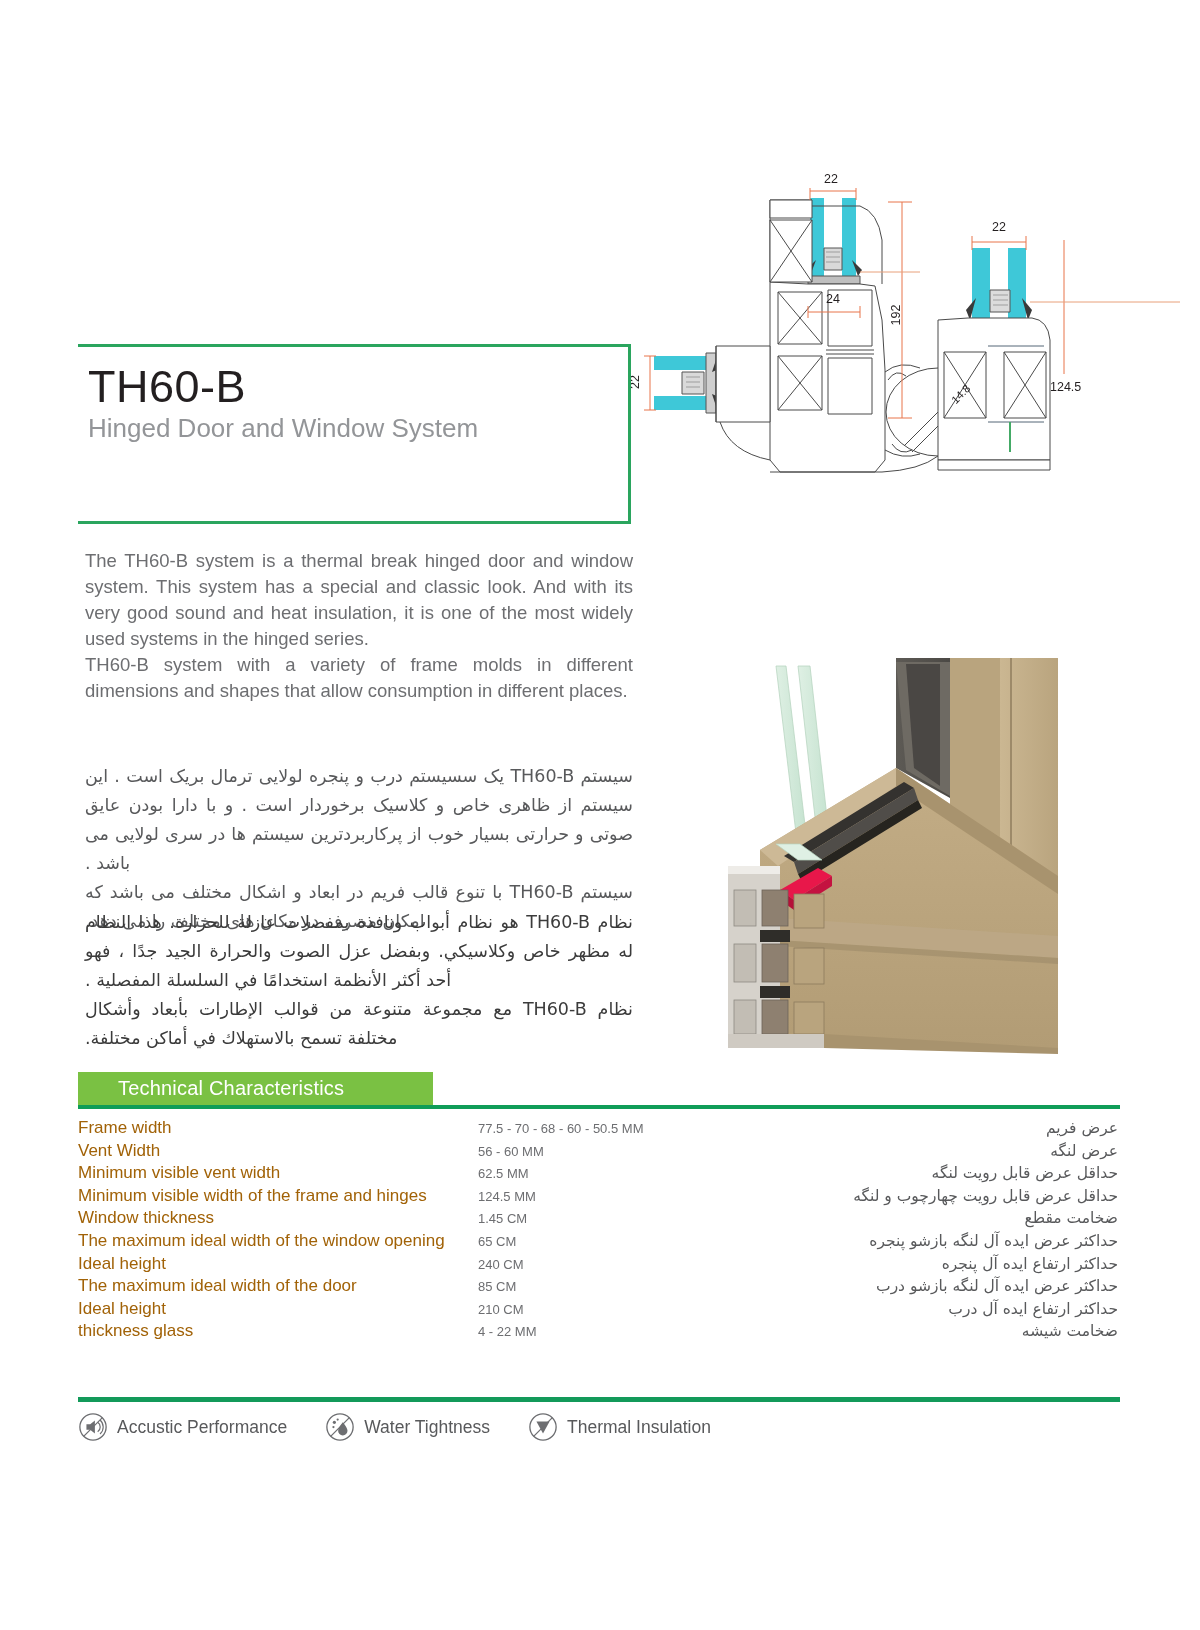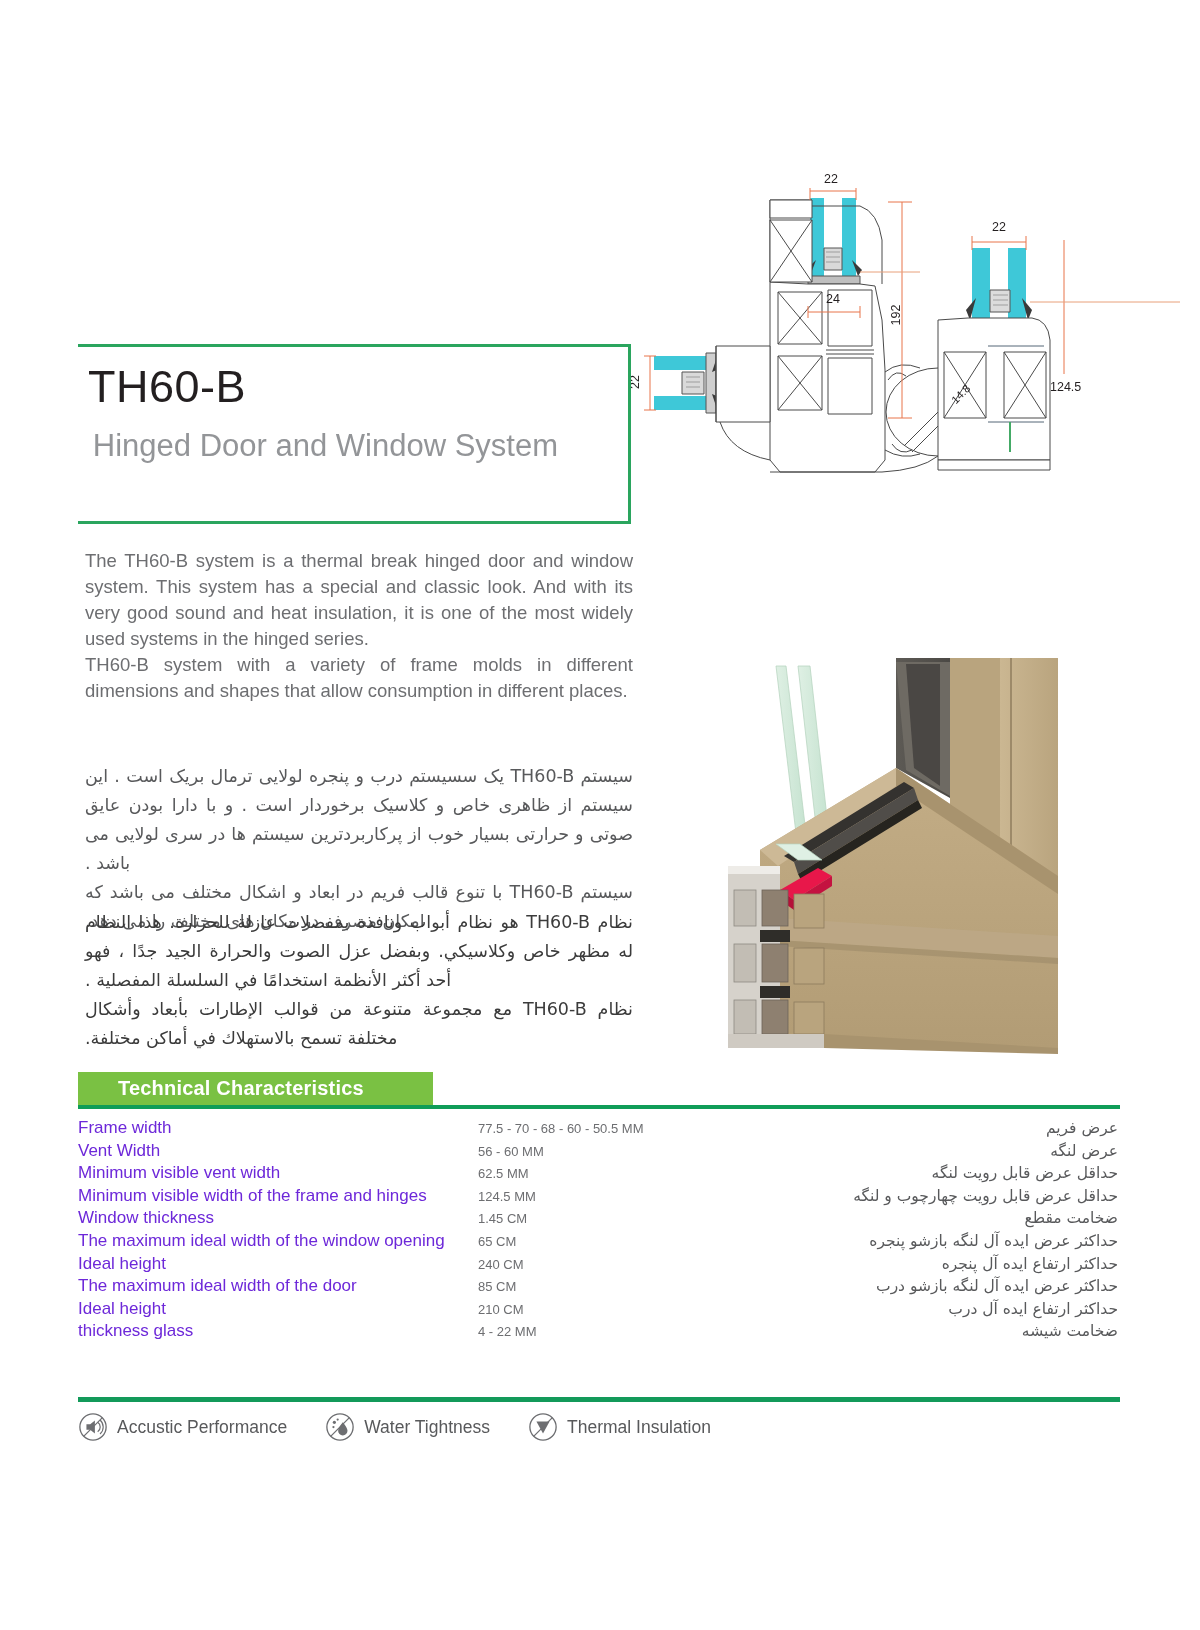--- a/index.html
+++ b/index.html
@@ -17,22 +17,22 @@
     position: absolute; left: 78px; top: 344px; width: 553px; height: 180px;
     border: 3px solid #2aa55e; border-left: none;
     background: #fff;
   }
   .title-inner { padding: 16px 7px 0 10px; }
   .title-main {
     font-size: 45px; font-weight: 400; color: #231f20;
     letter-spacing: 0.5px; line-height: 1.05;
   }
   .title-sub {
-    font-size: 31px; font-weight: 400; color: #939598;
-    line-height: 1.28; margin-top: 16px; max-width: 470px; text-align: right;
+    font-size: 26px; font-weight: 400; color: #939598;
+    line-height: 1.28; margin-top: 2px; max-width: 470px;
   }
 
   
   .en-para {
     position: absolute; left: 85px; top: 548px; width: 548px;
     font-size: 18.5px; line-height: 26px; color: #6d6e71;
     text-align: justify;
   }
   .en-para p + p { margin-top: 0px; }
 
@@ -61,41 +61,41 @@
   .render { position: absolute; left: 700px; top: 618px; width: 460px; height: 440px; }
 
   
   .tc-banner {
     position: absolute; left: 78px; top: 1072px;
     width: 355px; height: 33px;
     background: #7ac143;
     display: flex; align-items: center;
   }
   .tc-banner span {
-    color: #ffffff; font-size: 20px; font-weight: bold;
+    color: #ffffff; font-size: 20px; font-weight: normal;
     padding-left: 40px; letter-spacing: 0.2px;
   }
   .tc-rule-top {
     position: absolute; left: 78px; top: 1105px; width: 1042px; height: 4px;
     background: #0f9d58;
   }
   .tc-rule-bottom {
     position: absolute; left: 78px; top: 1397px; width: 1042px; height: 5px;
     background: #139a5a;
   }
 
   .tc-table {
     position: absolute; left: 78px; top: 1118px; width: 1042px;
   }
   .tc-row {
     display: flex; align-items: baseline;
     height: 22.6px;
   }
   .tc-label {
-    width: 400px; font-size: 17px; color: #6d28d9; white-space: nowrap;
+    width: 400px; font-size: 17px; color: #a16207; white-space: nowrap;
   }
   .tc-value {
     width: 300px; font-size: 13px; color: #6d6e71; white-space: nowrap;
   }
   .tc-fa {
     flex: 1; text-align: right; font-size: 15.5px; color: #58595b;
     direction: rtl; font-family: "DejaVu Sans", sans-serif;
     white-space: nowrap; padding-right: 2px;
   }
 

